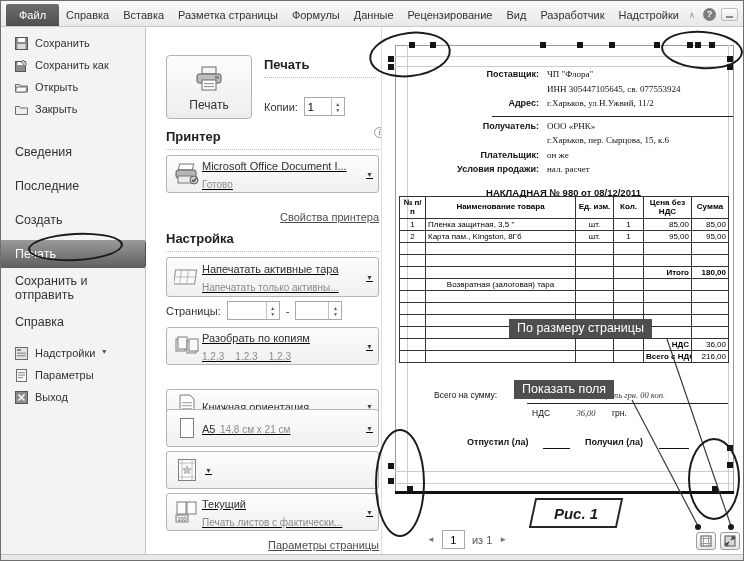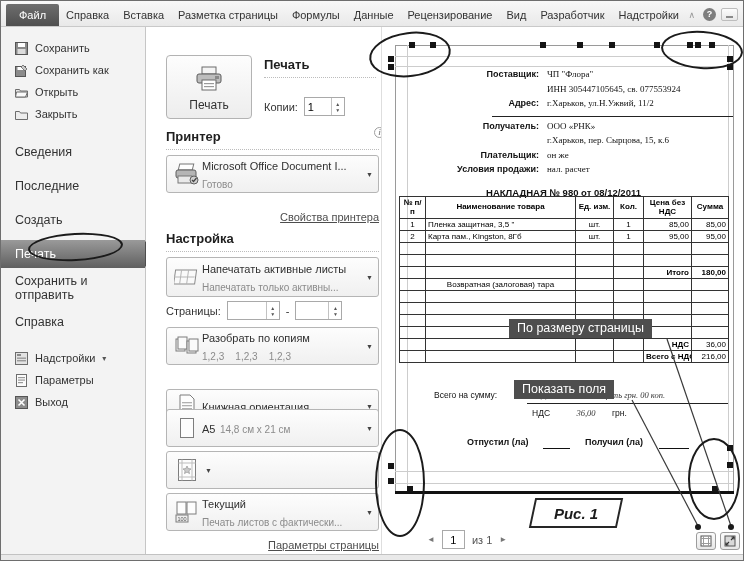--- a/index.html
+++ b/index.html
@@ -16,21 +16,21 @@
   .winbtns{margin-left:auto;display:flex;align-items:center;gap:5px;padding:0 6px 5px 0;}
   .ribbon-caret{width:12px;height:10px;color:#9a9a9a;font-size:9px;line-height:10px;text-align:center;}
   .helpbtn{width:13px;height:13px;border-radius:50%;background:#7e7e7e;color:#fff;font-size:9px;
            line-height:13px;text-align:center;font-weight:bold;}
   .wbtn{width:17px;height:13px;border:1px solid #bdbdbd;background:linear-gradient(#fcfcfc,#e8e8e8);
         color:#8a8a8a;font-size:9px;line-height:11px;text-align:center;border-radius:2px;}
   .wbtn .bar{display:block;width:7px;height:2px;background:#8a8a8a;margin:7px auto 0;}
   
   .sidebar{position:absolute;left:0;top:26px;width:145px;height:527px;background:#f3f3f3;
            border-right:1px solid #c6c6c6;padding-top:10px;}
-  .cmd{display:flex;align-items:center;gap:7px;height:22px;padding-left:14px;font-size:11px;color:#333;}
+  .cmd{display:flex;gap:7px;height:22px;padding-left:14px;font-size:11px;color:#333;}
   .nav{margin-top:10px;}
   .navitem{height:34px;display:flex;align-items:center;padding-left:14px;font-size:12.5px;color:#333;}
   .navitem.sel{background:linear-gradient(#9a9a9a,#5f5f5f);color:#fff;height:28px;margin:3px 0;position:relative;}
   .navitem.sel:after{content:"";position:absolute;right:-11px;top:1px;border-top:13px solid transparent;
            border-bottom:13px solid transparent;border-left:11px solid #4d4d4d;}
   .botcmds{margin-top:8px;}
   .ic{flex:0 0 13px;width:13px;height:13px;}
   
   .settings{position:absolute;left:145px;top:26px;width:235px;height:527px;background:#fff;}
   .bigbtn{position:absolute;left:20px;top:28px;width:86px;height:64px;border:1px solid #b3b3b3;border-radius:4px;
@@ -39,21 +39,21 @@
   .bigbtn svg{position:absolute;top:10px;}
   .h1{position:absolute;font-weight:bold;font-size:13px;color:#1f1f1f;}
   .dotline{position:absolute;border-top:1px dotted #bcbcbc;}
   .copiesrow{position:absolute;left:118px;top:70px;display:flex;align-items:center;gap:6px;font-size:11px;color:#333;}
   .spinbox{display:flex;border:1px solid #a9a9a9;background:#fff;height:19px;}
   .spinbox input{width:26px;border:none;outline:none;font-size:11px;padding:0 3px;font-family:inherit;}
   .spinner{width:13px;border-left:1px solid #c2c2c2;display:flex;flex-direction:column;align-items:center;justify-content:center;font-size:5px;color:#555;line-height:6px;}
   .infoicon{position:absolute;left:208px;top:-2px;width:11px;height:11px;border:1px solid #9f9f9f;border-radius:50%;
             color:#8d8d8d;font-size:8px;line-height:10px;text-align:center;font-family:"Liberation Serif",serif;font-style:italic;}
   .drop{position:absolute;left:20px;width:213px;border:1px solid #b5b5b5;border-radius:3px;
-        background:linear-gradient(#fdfdfd,#f0f0f0);display:flex;align-items:center;padding:3px 5px;}
+        background:linear-gradient(#fdfdfd,#f0f0f0);display:flex;align-items:center;padding:3px 5px;text-decoration:underline;}
   .drop .txt{flex:1;min-width:0;overflow:hidden;}
   .drop .t1{font-size:11px;color:#303030;white-space:nowrap;overflow:hidden;}
   .drop .t2{font-size:10px;color:#8b8b8b;white-space:pre;overflow:hidden;margin-top:1px;}
   .caret{flex:0 0 10px;font-size:7px;color:#444;text-align:right;}
   .drop .icwrap{flex:0 0 30px;display:flex;justify-content:center;}
   .link{position:absolute;font-size:11px;color:#4d4d4d;text-decoration:underline;}
   .pagesrow{position:absolute;left:20px;top:274px;display:flex;align-items:center;gap:6px;font-size:11px;color:#333;}
   
   .preview{position:absolute;left:380px;top:26px;width:364px;height:527px;background:#fff;border-left:1px solid #dedede;}
   .pline{position:absolute;background:#9a9a9a;}
@@ -244,21 +244,21 @@
     <div class="dotline" style="left:20px;top:224px;width:213px;"></div>
 
     <div class="drop" style="top:230px;height:40px;">
       <span class="icwrap">
         <svg width="26" height="20" viewBox="0 0 26 20">
           <rect x="2" y="3" width="21" height="14" fill="#fafafa" stroke="#8a8a8a" transform="skewX(-8)"></rect>
           <path d="M1 10 h21 M8 3 v14 M15 3 v14" stroke="#b5b5b5" fill="none" transform="skewX(-8)"></path>
         </svg>
       </span>
       <span class="txt">
-        <span class="t1">Напечатать активные листы</span>
+        <span class="t1">Напечатать активные тара</span>
         <span class="t2">Напечатать только активны...</span>
       </span>
       <span class="caret">▼</span>
     </div>
 
     <div class="pagesrow">
       <span>Страницы:</span>
       <span class="spinbox">
         <input style="width: 38px;">
         <span class="spinner">

